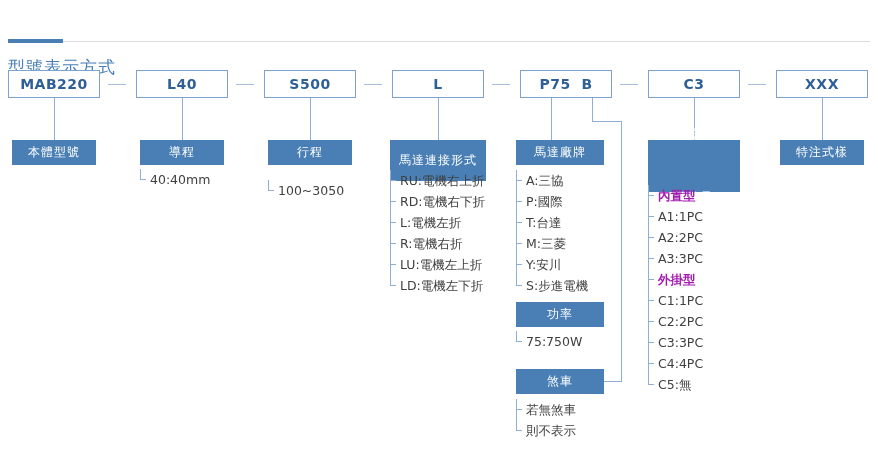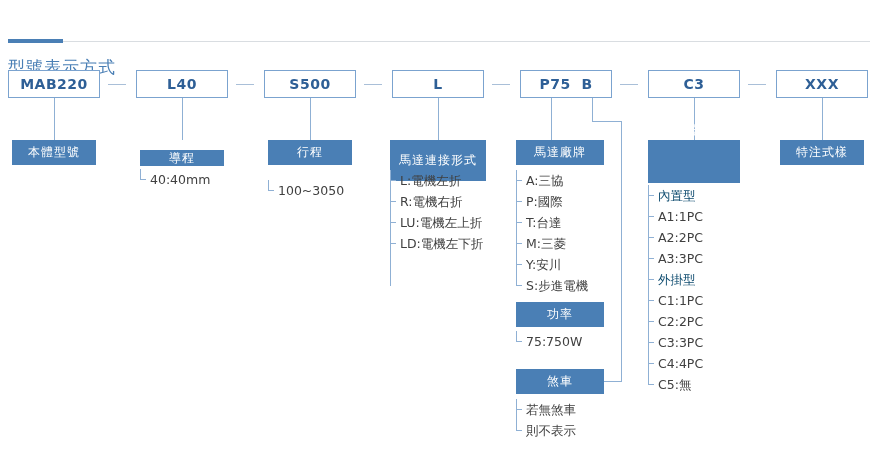--- a/index.html
+++ b/index.html
@@ -124,21 +124,21 @@
   }
   .item::before {
     content: "";
     position: absolute;
     left: 0;
     top: 10px;
     width: 6px;
     height: 1px;
     background: #8fb0d4;
   }
-  .item.accent { color: #0c4a6e; }
+  .item.accent { color: #a21caf; font-weight: bold; }
 
   
   .route {
     position: absolute;
     background: #8fb0d4;
   }
 </style>
 </head>
 <body>
 
@@ -155,21 +155,21 @@
   <div class="label-head" style="left:12px; top:140px; width:84px; height:25px;">
     <span>本體型號</span>
   </div>
 
   <div class="dash" style="left:108px;"></div>
 
   <div class="code-box" style="left:136px; width:92px;align-items:center;">
     <span class="seg">L40</span>
   </div>
   <div class="stem" style="left:182px; top:98px; height:42px;"></div>
-  <div class="label-head" style="left:140px; top:150px; width:84px; height:16px;">
+  <div class="label-head" style="left:140px; top:140px; width:84px; height:25px;">
     <span>導程</span>
   </div>
   <div class="itemlist" style="left:140px; top:169px;">
     <div class="spine" style="height:11px;"></div>
     <div class="item">40:40mm</div>
   </div>
 
   <div class="dash" style="left:236px;"></div>
 
   <div class="code-box" style="left:264px; width:92px;">
@@ -188,20 +188,22 @@
 
   <div class="code-box" style="left:392px; width:92px;">
     <span class="seg">L</span>
   </div>
   <div class="stem" style="left:438px; top:98px; height:42px;"></div>
   <div class="label-head" style="left:390px; top:140px; width:96px; height:41px;">
     <span>馬達連接形式</span>
   </div>
   <div class="itemlist" style="left:390px; top:170px;">
     <div class="spine" style="height:116px;"></div>
+    <div class="item">RU:電機右上折</div>
+    <div class="item">RD:電機右下折</div>
     <div class="item">L:電機左折</div>
     <div class="item">R:電機右折</div>
     <div class="item">LU:電機左上折</div>
     <div class="item">LD:電機左下折</div>
   </div>
 
   <div class="dash" style="left:492px;"></div>
 
   <div class="code-box" style="left:520px; width:92px;">
     <span class="seg">P75  B</span>
@@ -243,21 +245,21 @@
     <div class="item">若無煞車</div>
     <div class="item">則不表示</div>
   </div>
 
   <div class="dash" style="left:620px;"></div>
 
   <div class="code-box" style="left:648px; width:92px;">
     <span class="seg">C3</span>
   </div>
   <div class="stem" style="left:694px; top:98px; height:42px;"></div>
-  <div class="label-head" style="left:648px; top:140px; width:92px; height:43px; flex-direction:column;gap:48px;">
+  <div class="label-head" style="left:648px; top:140px; width:92px; height:52px; flex-direction:column;gap:48px;">
     <span>感應器規格</span>
     <span>及數量</span>
   </div>
   <div class="itemlist" style="left:648px; top:185px;">
     <div class="spine" style="height:200px;"></div>
     <div class="item accent">內置型</div>
     <div class="item">A1:1PC</div>
     <div class="item">A2:2PC</div>
     <div class="item">A3:3PC</div>
     <div class="item accent">外掛型</div>

